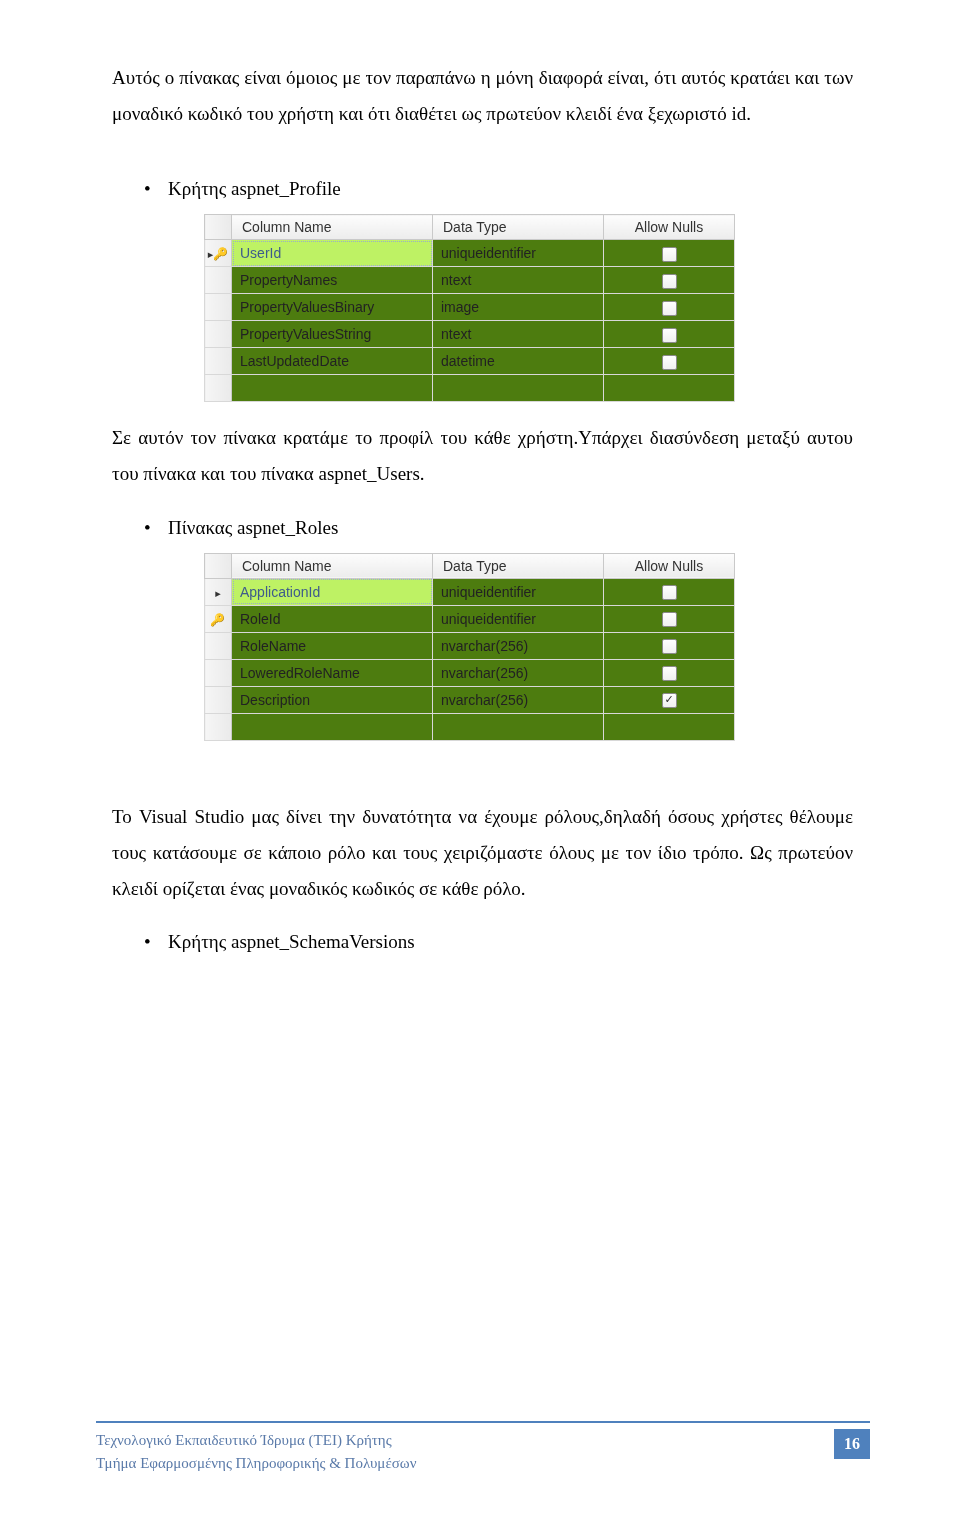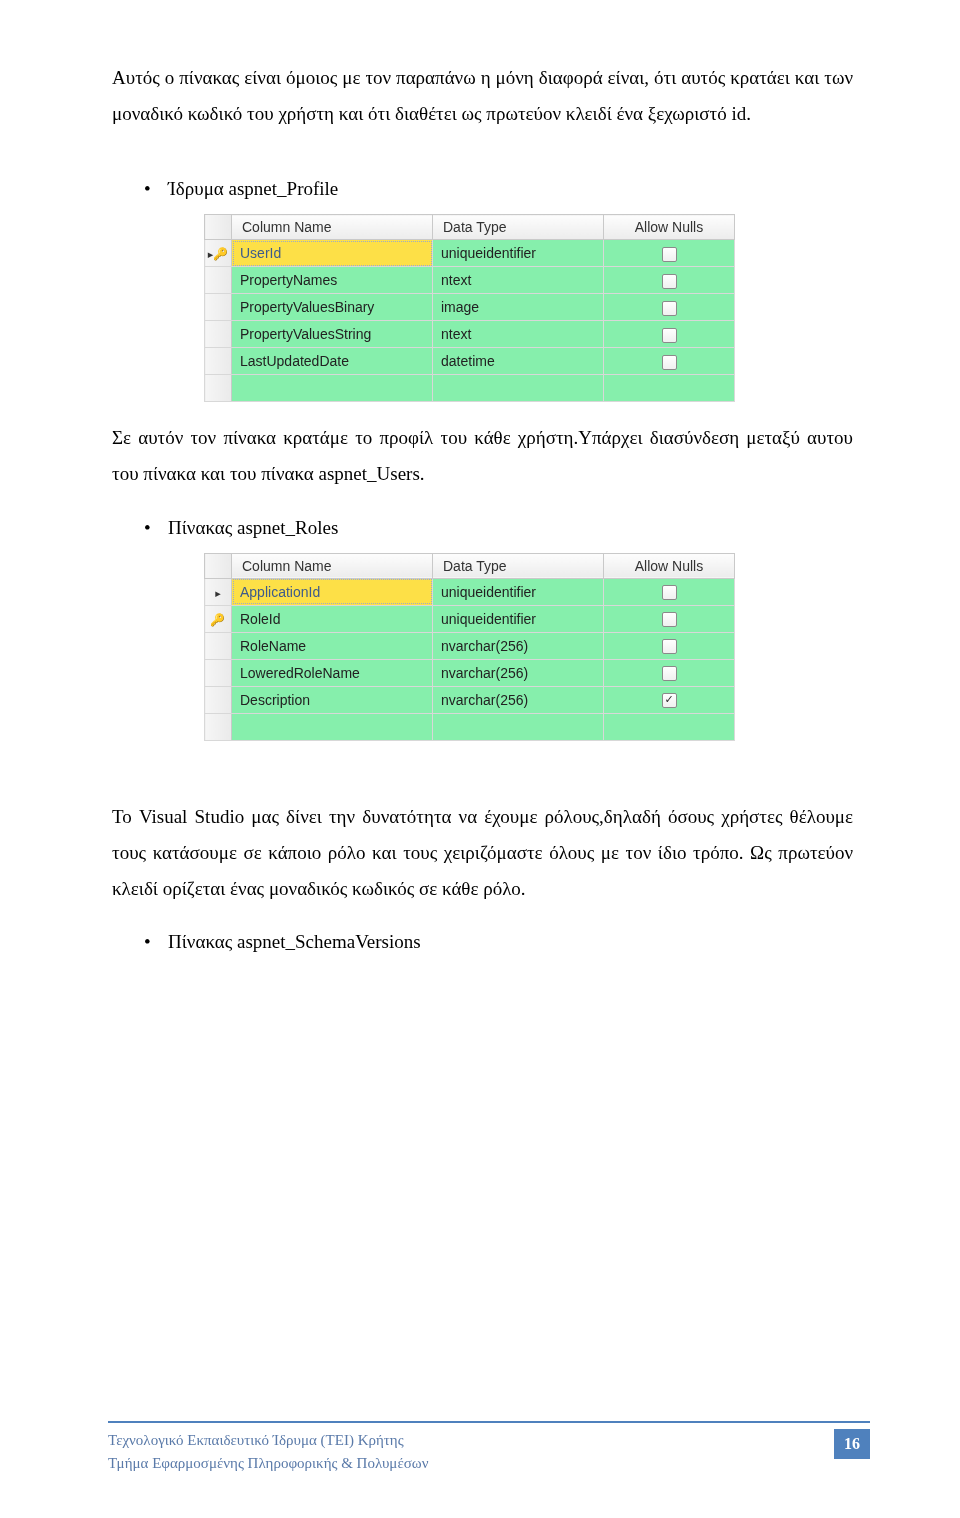--- a/index.html
+++ b/index.html
@@ -48,35 +48,35 @@
     background: linear-gradient(#fdfdfd, #ececec);
     border: 1px solid #c9c9c9;
     text-align: left;
     font-weight: 400;
     padding: 4px 10px;
     color: #333;
   }
   .designer-table td {
     border: 1px solid #d8d8d8;
     padding: 4px 8px;
-    background: #86efac;
+    background: #4d7c0f;
     height: 18px;
   }
   .designer-table .gutter {
     width: 26px;
     background: linear-gradient(90deg,#f6f6f6,#eaeaea);
     text-align: center;
     padding: 2px 0;
     border-right: 1px solid #c9c9c9;
   }
   .designer-table .colname { width: 180px; }
   .designer-table .dtype { width: 150px; }
   .designer-table .allownull { width: 110px; text-align: center; }
   .designer-table .sel {
-    background: #fde047;
+    background: #bef264;
     font-weight: 400;
     color: #3e5b8c;
     outline: 1px dotted #9aaccc;
     outline-offset: -2px;
     margin-top: 10px;
   }
   .chk {
     display: inline-block;
     width: 13px;
     height: 13px;
@@ -92,21 +92,21 @@
   .key-icon {
     font-size: 12px;
     color: #caa200;
   }
   .row-indicator {
     font-size: 11px;
     color: #333;
   }
   .footer {
     position: absolute;
-    left: 108px;
+    left: 96px;
     right: 90px;
     bottom: 44px;
   }
   .footer-line {
     border: none;
     border-top: 2px solid #4f81bd;
     margin: 0 0 6px 0;
   }
   .footer-row {
     display: flex;
@@ -138,21 +138,21 @@
 
 <div class="page">
 
   <p class="para">Αυτός ο πίνακας είναι όμοιος με τον παραπάνω η μόνη διαφορά είναι, ότι αυτός κρατάει και των μοναδικό κωδικό του χρήστη και ότι διαθέτει ως πρωτεύον κλειδί ένα ξεχωριστό id.</p>
 
   <div class="spacer-sm"></div>
 
   <div class="bullet-wrap">
     <div class="bullet-line">
       <span class="bullet-dot">•</span>
-      <span>Ίδρυμα  aspnet_Profile</span>
+      <span>Κρήτης  aspnet_Profile</span>
     </div>
   </div>
 
   <div class="table-img">
     <table class="designer-table" id="table1">
       <thead>
         <tr>
           <th class="gutter"></th>
           <th class="colname">Column Name</th>
           <th class="dtype">Data Type</th>
@@ -260,21 +260,21 @@
     </table>
   </div>
 
   <div class="spacer-lg"></div>
 
   <p class="para">Το Visual Studio μας δίνει την δυνατότητα να έχουμε ρόλους,δηλαδή όσους χρήστες θέλουμε τους κατάσουμε σε κάποιο ρόλο και τους χειριζόμαστε όλους με τον ίδιο τρόπο. Ως πρωτεύον κλειδί ορίζεται ένας μοναδικός κωδικός σε κάθε ρόλο.</p>
 
   <div class="bullet-wrap">
     <div class="bullet-line">
       <span class="bullet-dot">•</span>
-      <span>Πίνακας  aspnet_SchemaVersions</span>
+      <span>Κρήτης  aspnet_SchemaVersions</span>
     </div>
   </div>
 
   <div class="footer">
     <hr class="footer-line">
     <div class="footer-row">
       <div class="footer-left">
         <div>Τεχνολογικό Εκπαιδευτικό Ίδρυμα (ΤΕΙ) Κρήτης</div>
         <div>Τμήμα Εφαρμοσμένης Πληροφορικής &amp; Πολυμέσων</div>
       </div>

